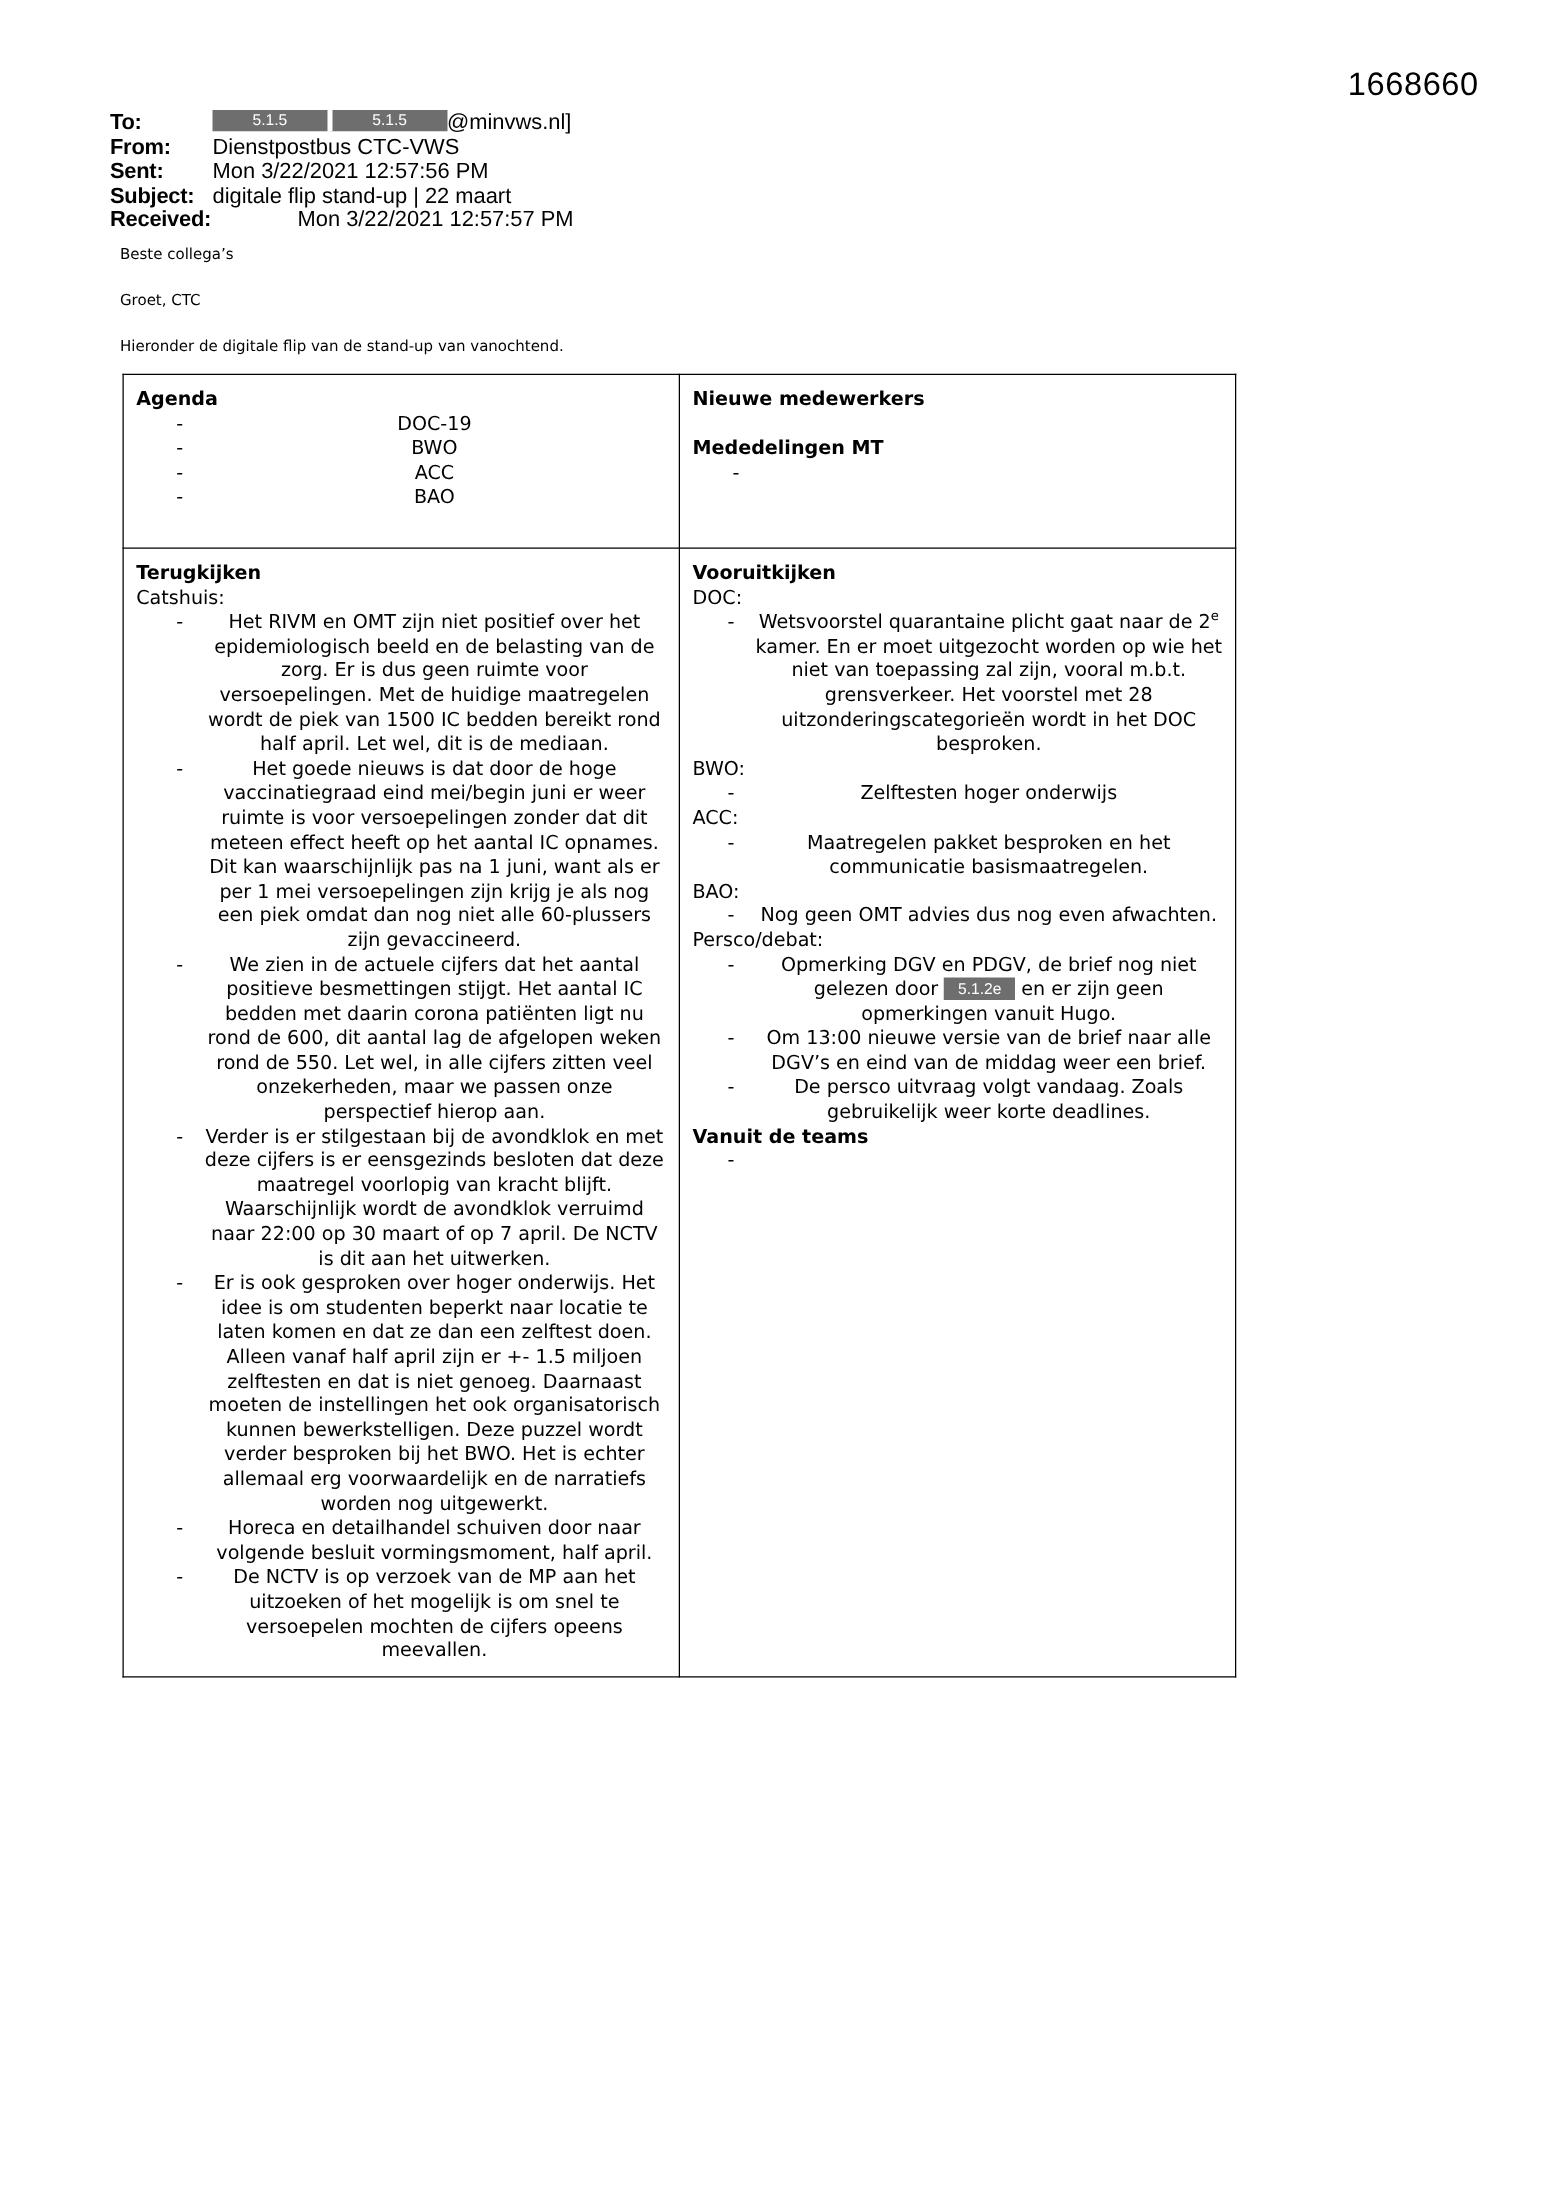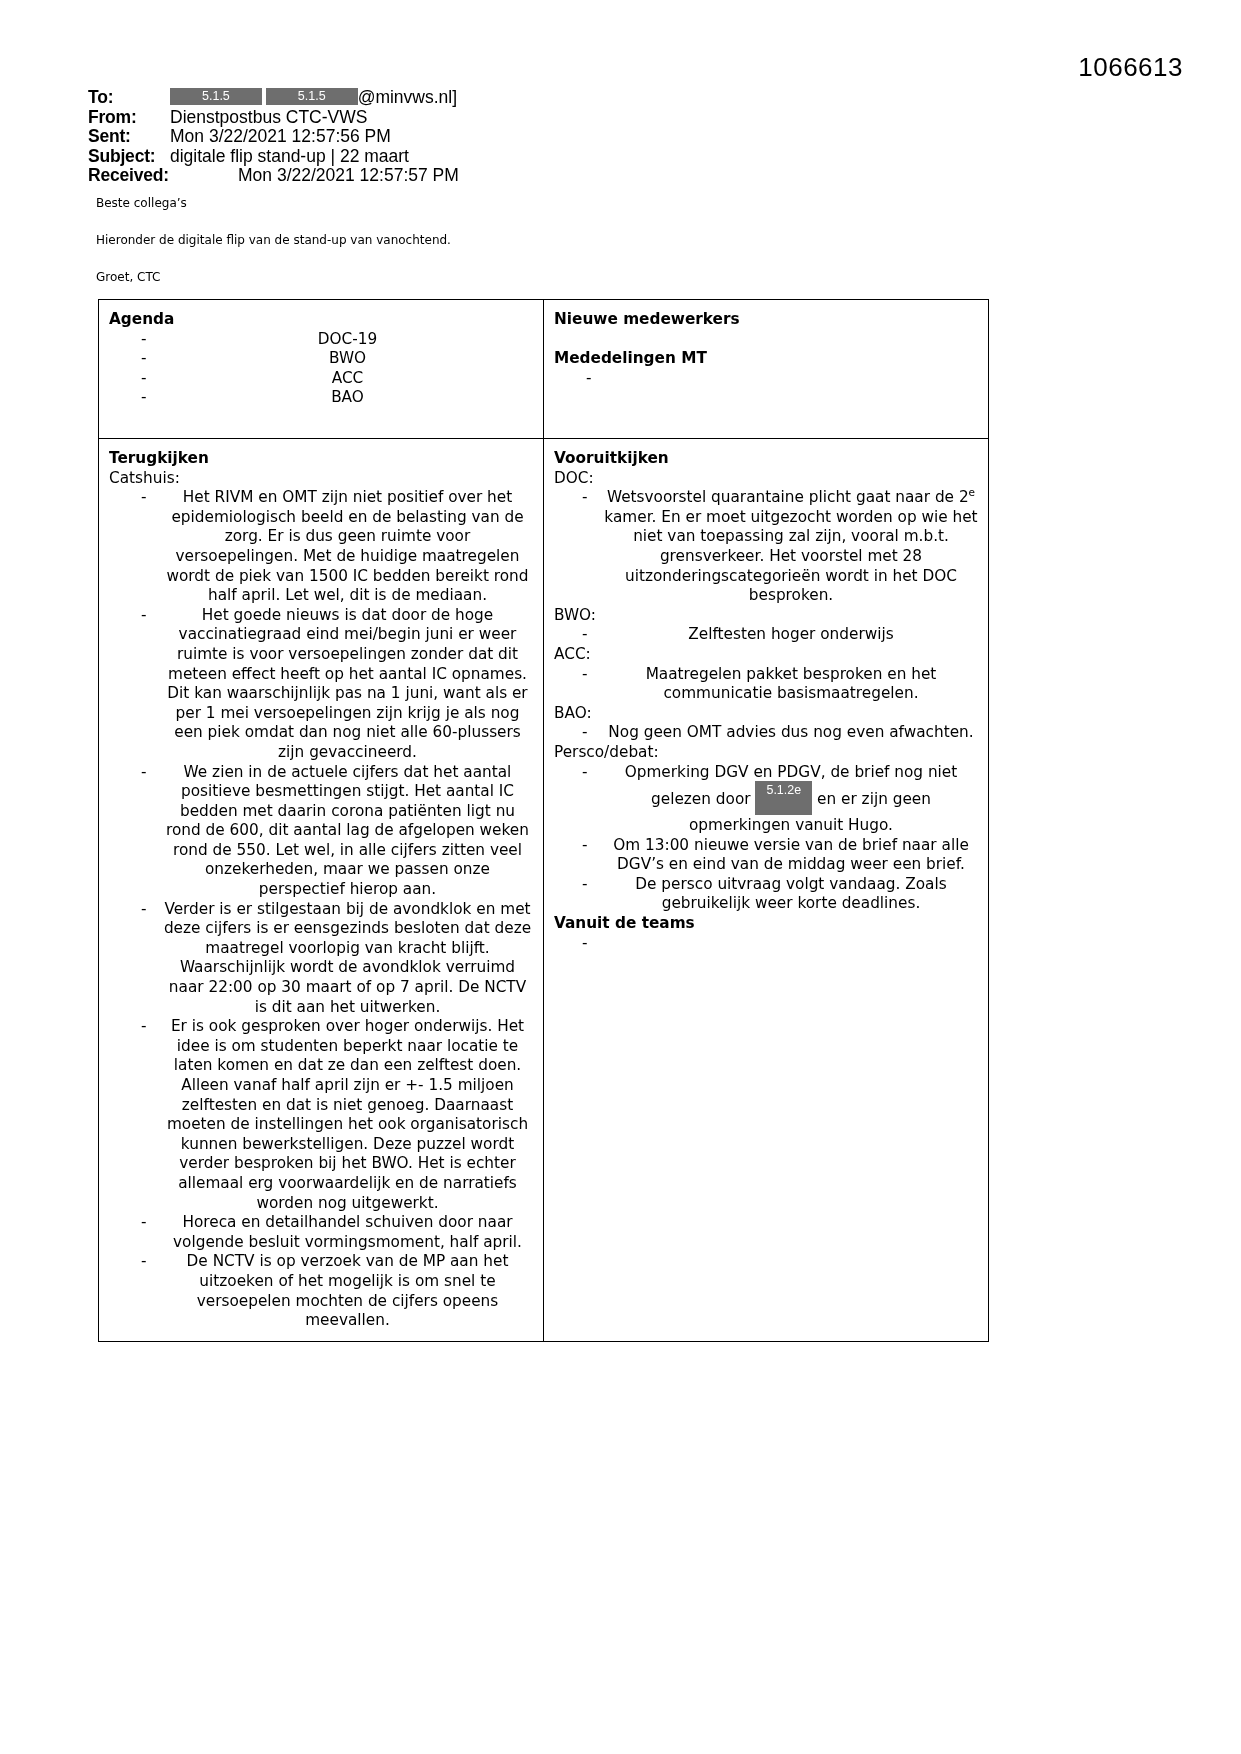--- a/index.html
+++ b/index.html
@@ -161,36 +161,36 @@
     line-height: 0;
   }
 
   .redact-inline {
     display: inline-block;
     background: #6e6e6e;
     color: #ffffff;
     font-family: "Liberation Sans", sans-serif;
     font-size: 12.5px;
     line-height: 18px;
-    height: 34px;
+    height: 18px;
     padding: 0 11px;
     vertical-align: middle;
     position: relative;
     top: -1px;
   }
 
   .row-top td { height: 118px; }
   .row-body td { height: 860px; }
 </style>
 </head>
 <body>
 
 <div class="page">
 
-  <div class="doc-number">1066613</div>
+  <div class="doc-number">1668660</div>
 
   <div class="mail-header">
     <div class="mh-row">
       <span class="mh-label">To:</span>
       <span class="mh-value"><span class="redact">5.1.5</span><span class="redact sep">5.1.5</span><span>@minvws.nl]</span></span>
     </div>
     <div class="mh-row">
       <span class="mh-label">From:</span>
       <span class="mh-value">Dienstpostbus CTC-VWS</span>
     </div>
@@ -203,22 +203,22 @@
       <span class="mh-value">digitale flip stand-up | 22 maart</span>
     </div>
     <div class="mh-row">
       <span class="mh-label">Received:</span>
       <span class="mh-value indented">Mon 3/22/2021 12:57:57 PM</span>
     </div>
   </div>
 
   <div class="intro">
     <p>Beste collega’s</p>
+    <p>Groet, CTC</p>
     <p>Hieronder de digitale flip van de stand-up van vanochtend.</p>
-    <p>Groet, CTC</p>
   </div>
 
   <table class="flip-table">
     <tbody>
         <tr class="row-top">
       <td class="col-left">
         <p class="cell-title">Agenda</p>
         <ul class="dash">
           <li>DOC-19</li>
           <li>BWO</li>

